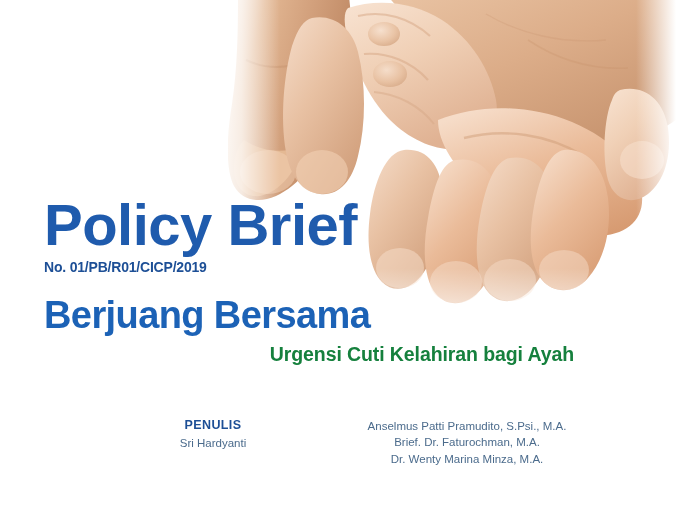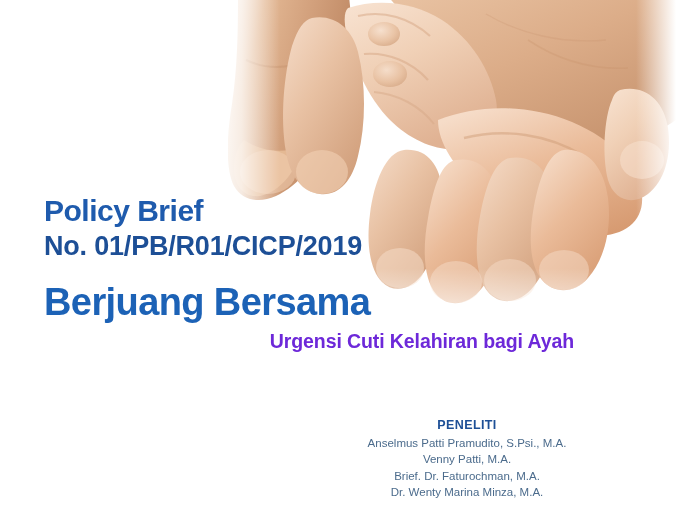--- a/index.html
+++ b/index.html
@@ -60,48 +60,48 @@
   }
 
   
   .titles {
     position: absolute;
     left: 44px;
     top: 196px;
     width: 600px;
   }
   .policy-brief {
-    font-size: 30px;
+    font-size: 58px;
     font-weight: bold;
     color: #1f5bad;
     letter-spacing: -0.5px;
     line-height: 1.0;
     margin: 0;
   }
   .brief-number {
-    font-size: 27px;
+    font-size: 14px;
     font-weight: bold;
     color: #1d4f96;
     letter-spacing: -0.2px;
     margin: 6px 0 0 0;
     line-height: 1.1;
   }
   .main-title {
     font-size: 38px;
     font-weight: bold;
     color: #1c62b6;
     line-height: 1.08;
     letter-spacing: -0.6px;
     margin: 20px 0 8px 0;
   }
   .main-title .line { display: block; }
   .subtitle {
     font-size: 19.5px;
     font-weight: bold;
-    color: #6d28d9;
+    color: #15803d;
     letter-spacing: -0.1px;
     text-align: right;
     width: 530px;
     margin: 4px 0 0 0;
     line-height: 1.1;
   }
 
   
   .credits {
     position: absolute;
@@ -235,24 +235,26 @@
     <h1 class="policy-brief">Policy Brief</h1>
     <p class="brief-number">No. 01/PB/R01/CICP/2019</p>
     <h2 class="main-title">
       <span class="line">Berjuang Bersama</span>
     </h2>
     <p class="subtitle">Urgensi Cuti Kelahiran bagi Ayah</p>
   </div>
 
   <div class="credits">
 
+    <div class="credit-col credit-penulis">
+      <div class="credit-heading">PENULIS</div>
+      <div class="credit-name">Sri Hardyanti</div>
+    </div>
 
     <div class="credit-col credit-peneliti">
-      <div class="credit-heading">PENELITI</div>
       <div class="credit-name">Anselmus Patti Pramudito, S.Psi., M.A.</div>
-      <div class="credit-name">Venny Patti, M.A.</div>
       <div class="credit-name">Brief. Dr. Faturochman, M.A.</div>
       <div class="credit-name">Dr. Wenty Marina Minza, M.A.</div>
     </div>
 
   </div>
 
 </div>
 
 </body></html>

